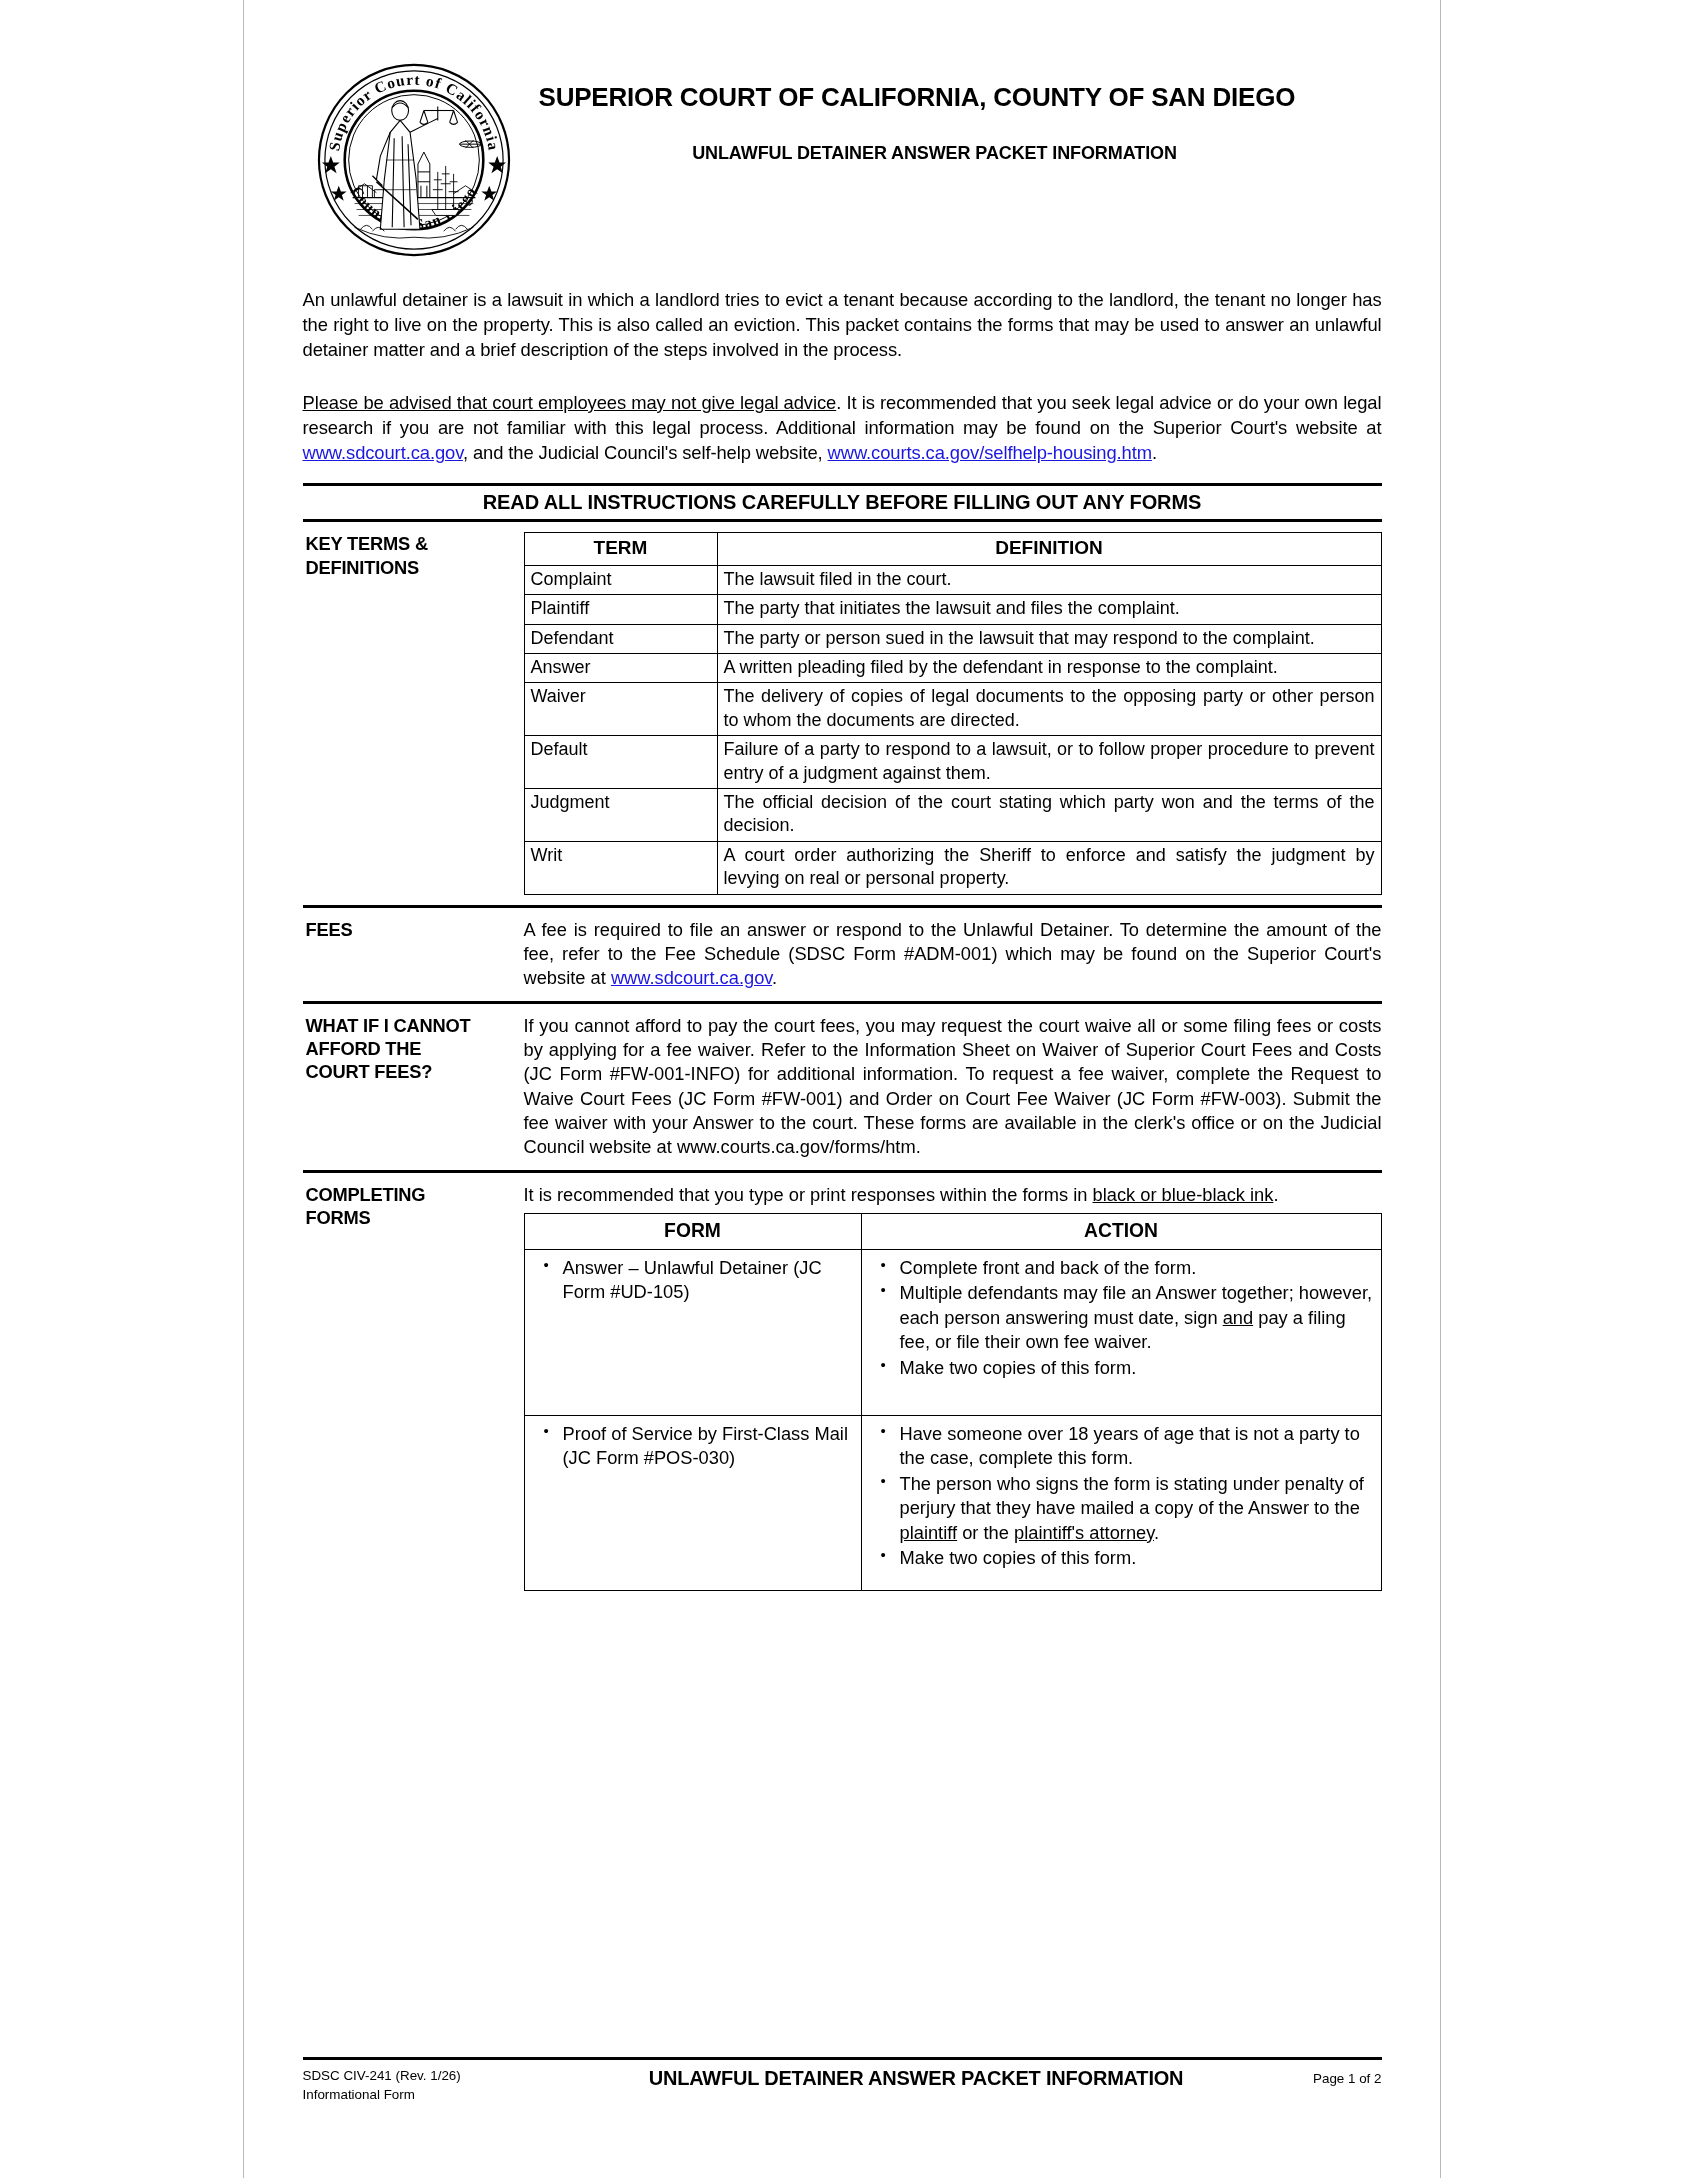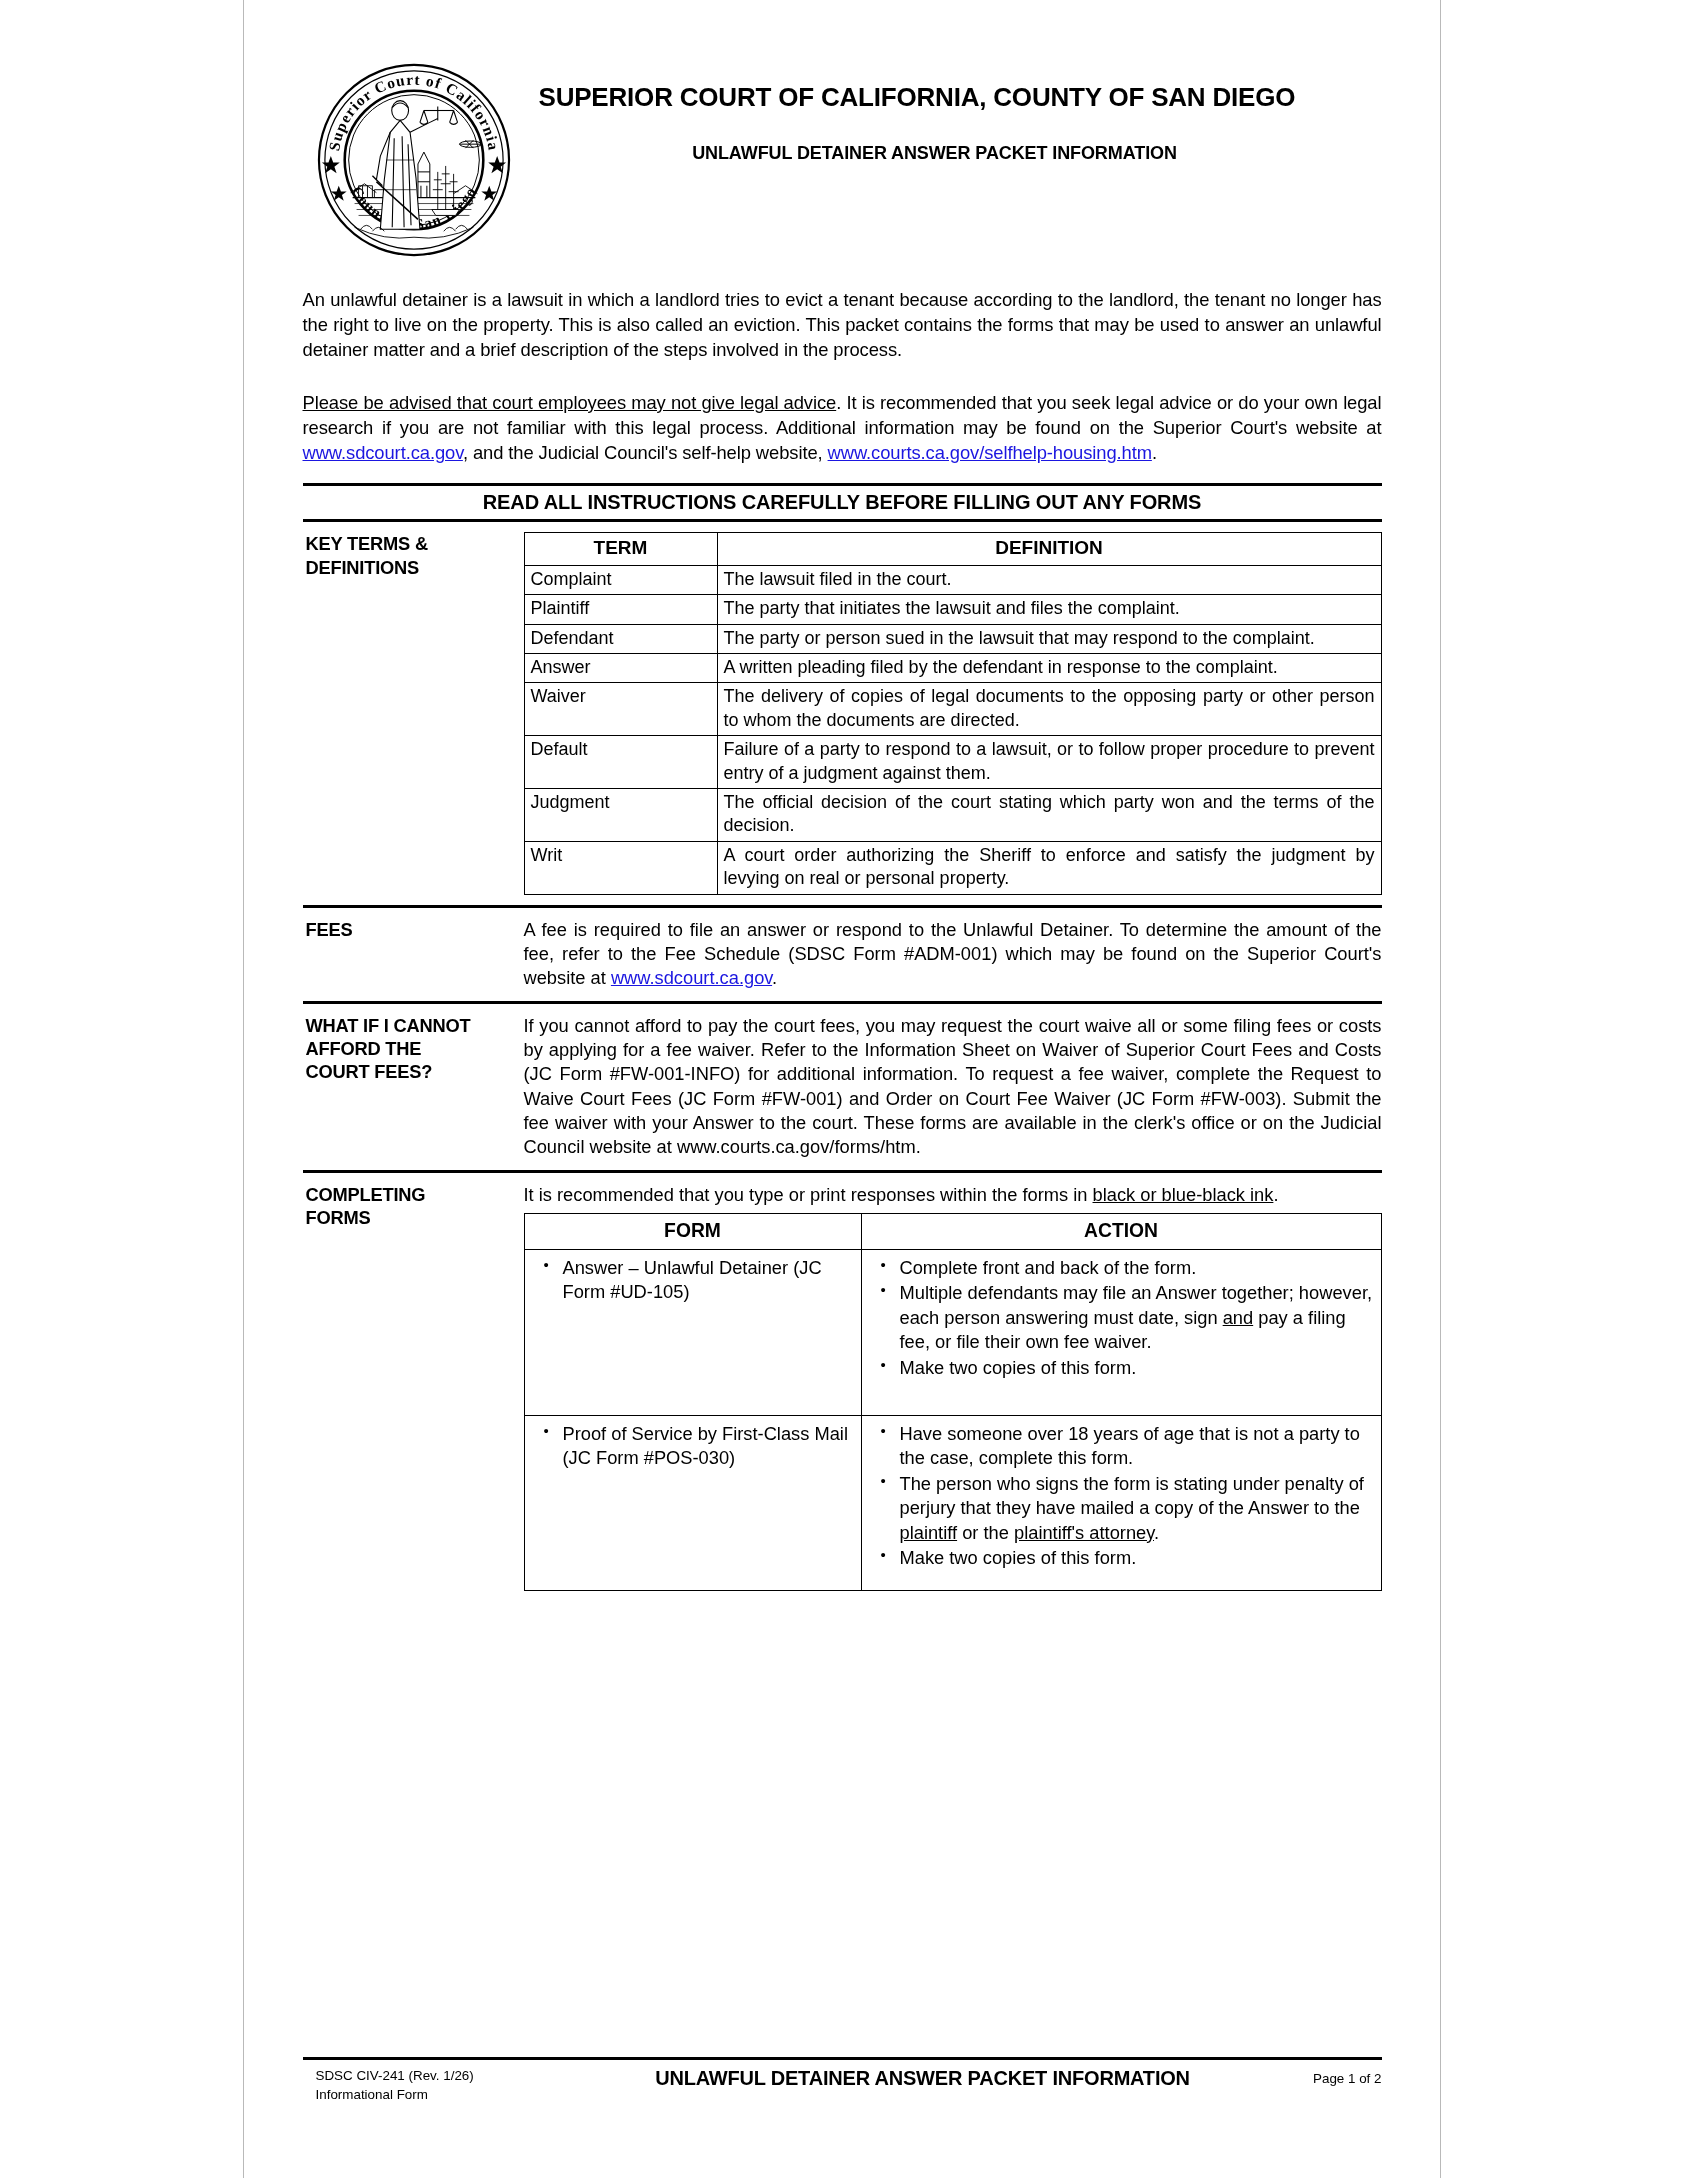--- a/index.html
+++ b/index.html
@@ -207,21 +207,20 @@
     position: absolute;
     left: 0;
     top: 2057px;
     width: 1079px;
   }
   .footer-rule { border-top: 3px solid #000; }
   .footer-row {
     display: flex;
     align-items: flex-start;
     padding-top: 6px;
-    margin-left: 13px;
   }
   .footer-left {
     flex: 0 0 297px;
     font-size: 13.4px;
     line-height: 1.45;
   }
   .footer-center {
     flex: 1 1 auto;
     text-align: center;
     font-size: 20px;

